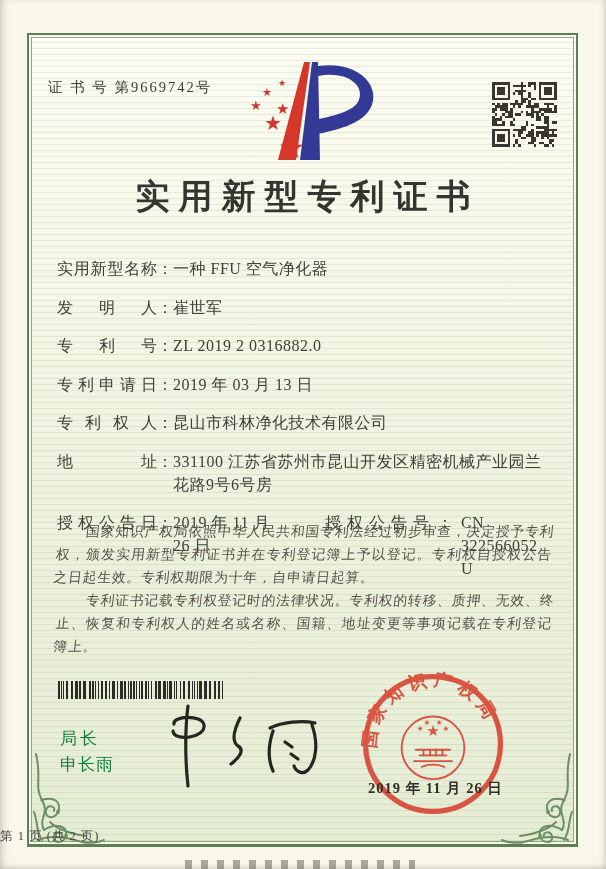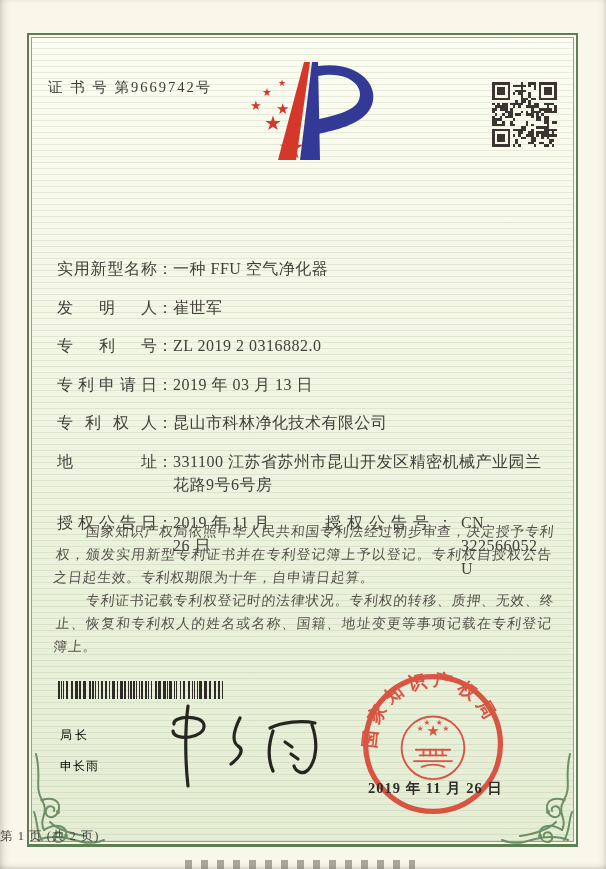--- a/index.html
+++ b/index.html
@@ -57,22 +57,22 @@
 
   .body-text{
     position:absolute;left:56px;top:520px;width:496px;
     font-size:13.8px;line-height:23px;color:#55504a;
     letter-spacing:.8px;text-align:justify;
   }
   .body-text p{margin:0;text-indent:2em;transform:skewX(-6deg);}
 
   .barcode{position:absolute;left:58px;top:681px;width:168px;height:18px;}
 
-  .signer{position:absolute;left:60px;top:727px;font-size:12px;color:#000000;letter-spacing:3px;}
-  .signer .line2{margin-top:14px;letter-spacing:1px;text-align:center;}
+  .signer{position:absolute;left:60px;top:727px;font-size:17px;color:#15803d;letter-spacing:3px;}
+  .signer .line2{margin-top:3px;letter-spacing:1px;text-align:center;}
   .signature{position:absolute;left:152px;top:698px;width:180px;height:95px;}
 
   .seal{position:absolute;left:357px;top:668px;width:152px;height:152px;z-index:3;}
   .seal-date{
     position:absolute;left:368px;top:779px;z-index:4;
     font-size:14.5px;color:#2e2d29;letter-spacing:1px;font-weight:bold;
   }
 
   .footer{
     position:absolute;left:0;top:828px;width:606px;text-align:left;
@@ -354,20 +354,21 @@
         <rect x="1" y="1" width="5" height="5" fill="#f9f6ea"></rect>
         <rect x="2" y="2" width="3" height="3" fill="#3a3530"></rect>
         <rect x="18" y="0" width="7" height="7" fill="#3a3530"></rect>
         <rect x="19" y="1" width="5" height="5" fill="#f9f6ea"></rect>
         <rect x="20" y="2" width="3" height="3" fill="#3a3530"></rect>
         <rect x="0" y="18" width="7" height="7" fill="#3a3530"></rect>
         <rect x="1" y="19" width="5" height="5" fill="#f9f6ea"></rect>
         <rect x="2" y="20" width="3" height="3" fill="#3a3530"></rect>
       </svg>
 
+    <div class="title">实用新型专利证书</div>
 
     <div class="fields">
       <div class="frow">
         <span class="flabel">实用新型名称</span>
           <span class="fcolon">：</span>
           <span class="fvalue">一种 FFU 空气净化器</span>
       </div>
       <div class="frow">
         <span class="flabel">发明人</span>
           <span class="fcolon">：</span>

